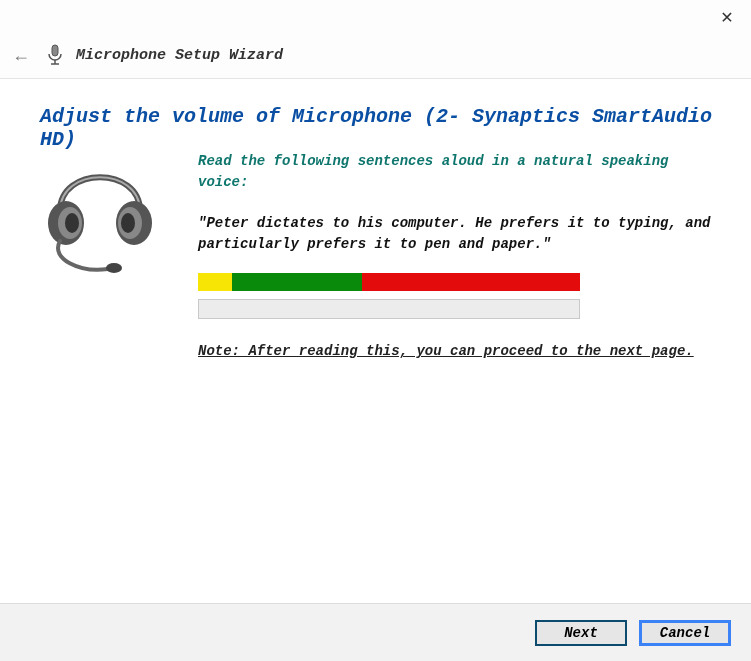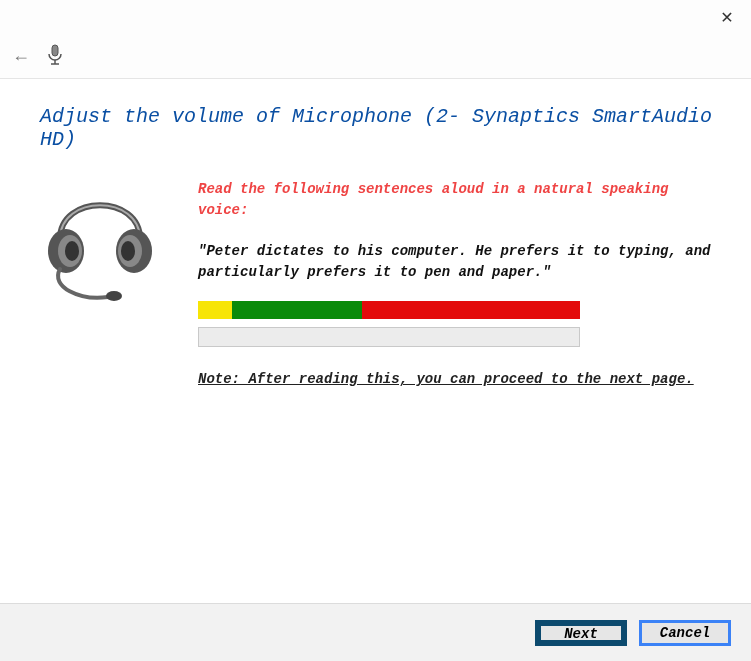--- a/index.html
+++ b/index.html
@@ -47,36 +47,35 @@
       color: #333;
     }
     .content {
       padding: 26px 32px 0 40px;
       background: #fff;
       height: calc(100% - 78px - 58px);
     }
     .page-title {
       color: #0a4fa3;
       font-style: italic;
-      font-weight: normal;
+      font-weight: bold;
       font-size: 20px;
-      margin-bottom: 28px;
     }
     .body-row {
       display: flex;
       gap: 28px;
       align-items: flex-start;
     }
     .headset-col { width: 130px; flex: none; }
     .text-col { flex: 1; max-width: 520px; }
     .instr {
       font-style: italic;
       font-weight: bold;
       font-size: 14px;
-      color: #ef4444;
+      color: #0f766e;
       line-height: 1.5;
       margin-bottom: 20px;
     }
     .quote {
       font-style: italic;
       font-weight: bold;
       font-size: 14px;
       color: #111;
       line-height: 1.5;
       margin-bottom: 18px;
@@ -124,39 +123,40 @@
       font-family: "Courier New", Courier, monospace;
       font-style: italic;
       font-weight: bold;
       font-size: 14px;
       background: #e6e6e6;
       border: 3px solid #3b82f6;
       cursor: pointer;
       padding: 0 14px;
     }
     .btn.primary {
-      border: 6px solid #0c4a6e;
+      border: 2px solid #0c4a6e;
       background: #e6e6e6;
     }
   </style>
 </head>
 <body>
 
 <div class="close-btn">✕</div>
 
 <div class="header">
   <span class="back-arrow">←</span>
   <span class="mic-icon">
     <svg width="18" height="22" viewBox="0 0 18 22">
       <rect x="6" y="1" width="6" height="11" rx="3" fill="#888" stroke="#555"></rect>
       <path d="M3 10a6 6 0 0 0 12 0" fill="none" stroke="#555" stroke-width="1.5"></path>
       <line x1="9" y1="16" x2="9" y2="20" stroke="#555" stroke-width="1.5"></line>
       <line x1="5" y1="20" x2="13" y2="20" stroke="#555" stroke-width="1.5"></line>
     </svg>
   </span>
+  <span class="wizard-title">Microphone Setup Wizard</span>
 </div>
 
 <div class="content">
   <div class="page-title">Adjust the volume of Microphone (2- Synaptics SmartAudio HD)</div>
 
   <div class="body-row">
     <div class="headset-col">
       <svg width="120" height="130" viewBox="0 0 120 130">
 
         <path d="M20 60 C 20 15, 100 15, 100 60" fill="none" stroke="#555" stroke-width="6" stroke-linecap="round"></path>

